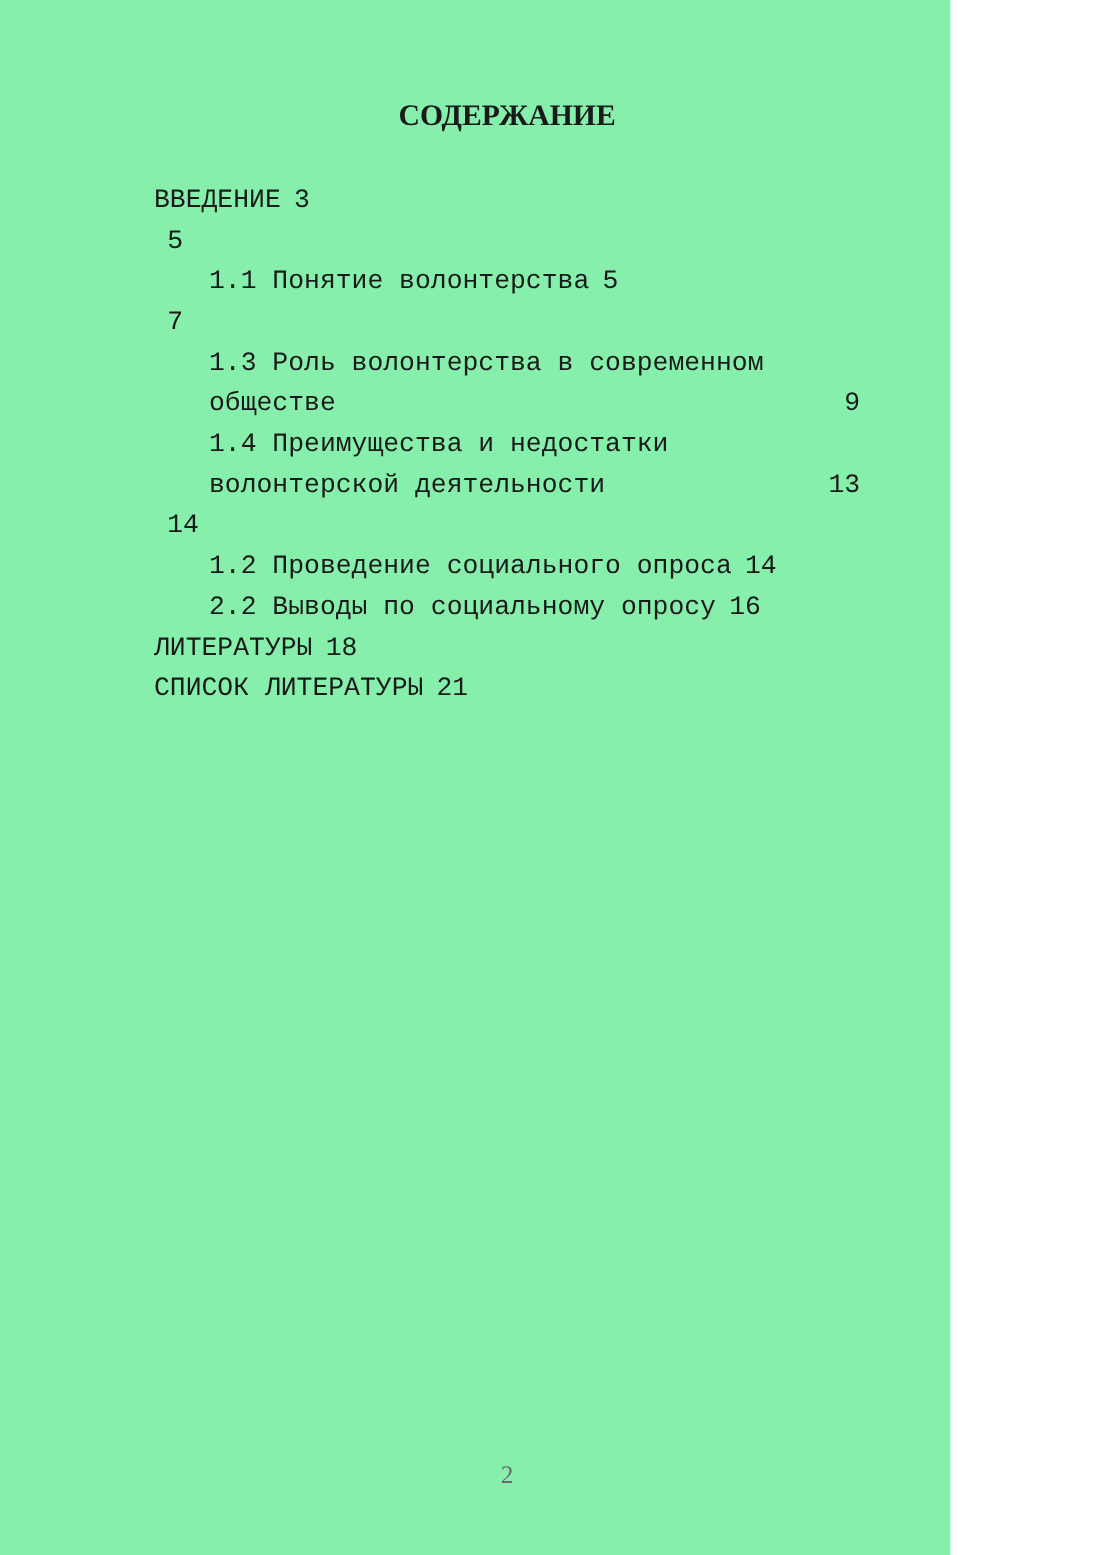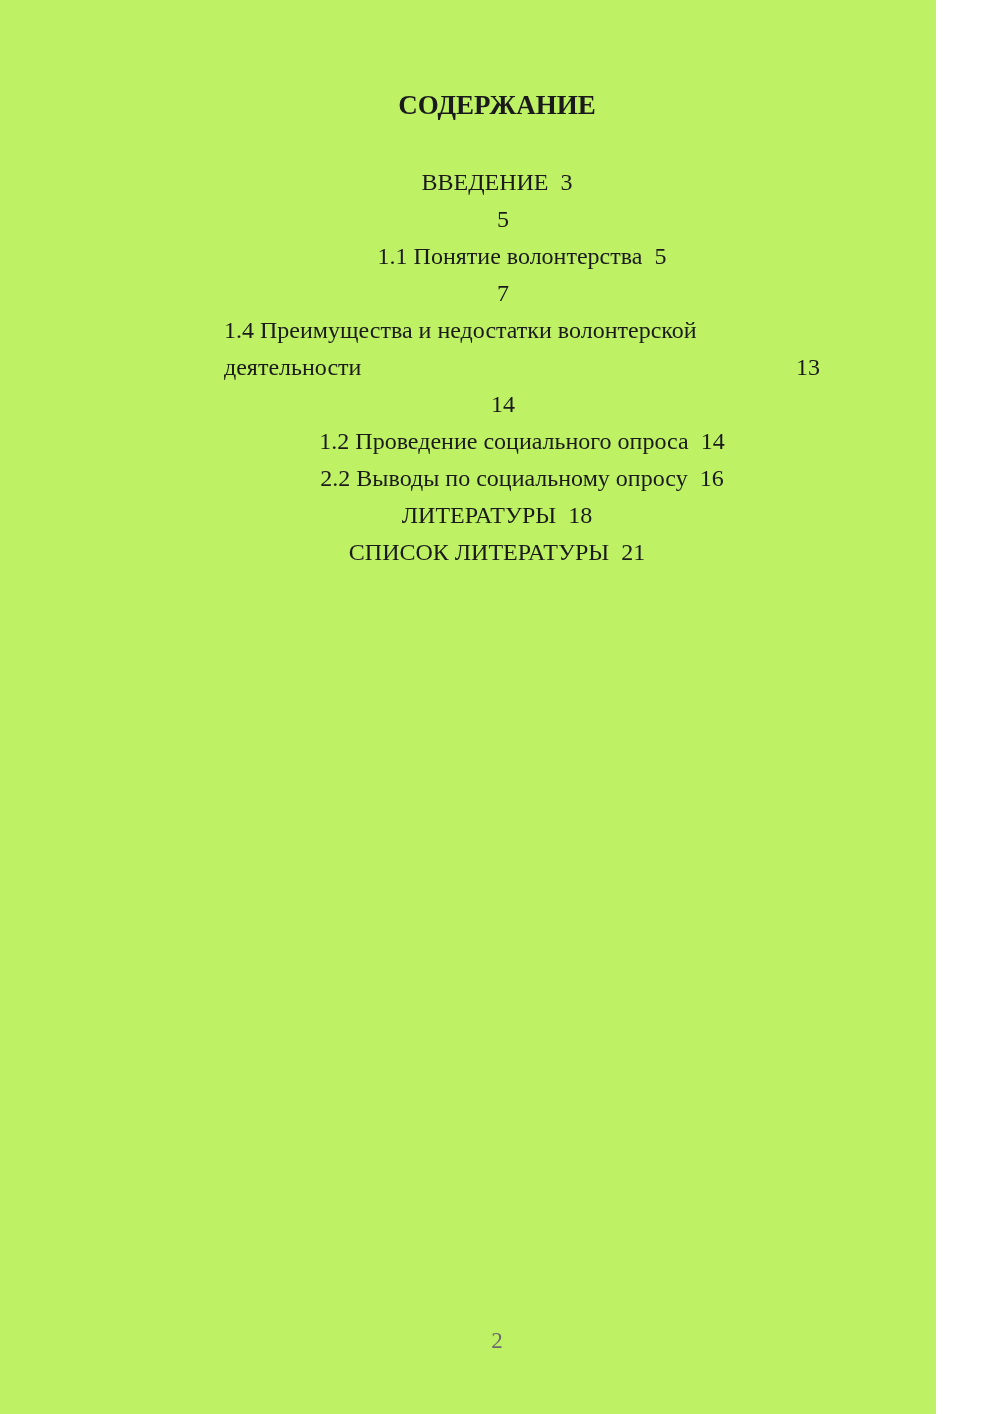--- a/index.html
+++ b/index.html
@@ -2,45 +2,46 @@
 <html><head>
 <meta charset="utf-8">
 <style>
   html, body {
     margin: 0;
     padding: 0;
     background: #ffffff;
   }
   .page {
     position: relative;
-    width: 936px;
+    width: 864px;
     height: 1414px;
-    background: #bef264;
+    background: #86efac;
     color: #1a1a1a;
     font-family: "Liberation Serif", "DejaVu Serif", serif;
     overflow: hidden;
   }
   .content {
     padding: 90px 82px 0 140px;
   }
   .doc-title {
     text-align: center;
     font-size: 27px;
     font-weight: 700;
     line-height: 30px;
   }
   .toc {
     margin-top: 44px;
     font-size: 24px;
   }
   .toc-row {
     display: flex;
-    justify-content: center;
+    justify-content: flex-start;
     align-items: flex-end;
     line-height: 37px;
+    font-family: Liberation Mono, monospace;
   }
   .toc-label {
     flex: 0 1 auto;
   }
   .lvl1 .toc-label {
     padding-left: 50px;
   }
   .two-line .toc-label {
     max-width: 560px;
   }
@@ -81,20 +82,24 @@
 
       <div class="toc-row lvl1">
         <span class="toc-label">1.1 Понятие волонтерства</span>
         <span class="toc-page">5</span>
       </div>
 
       <div class="toc-row lvl1">
         <span class="toc-page">7</span>
       </div>
 
+      <div class="toc-row lvl1">
+        <span class="toc-label">1.3 Роль волонтерства в современном обществе</span>
+        <span class="toc-page">9</span>
+      </div>
 
       <div class="toc-row lvl1 two-line">
         <span class="toc-label">1.4 Преимущества и недостатки волонтерской деятельности</span>
         <span class="toc-page">13</span>
       </div>
 
       <div class="toc-row lvl0">
         <span class="toc-page">14</span>
       </div>
 

